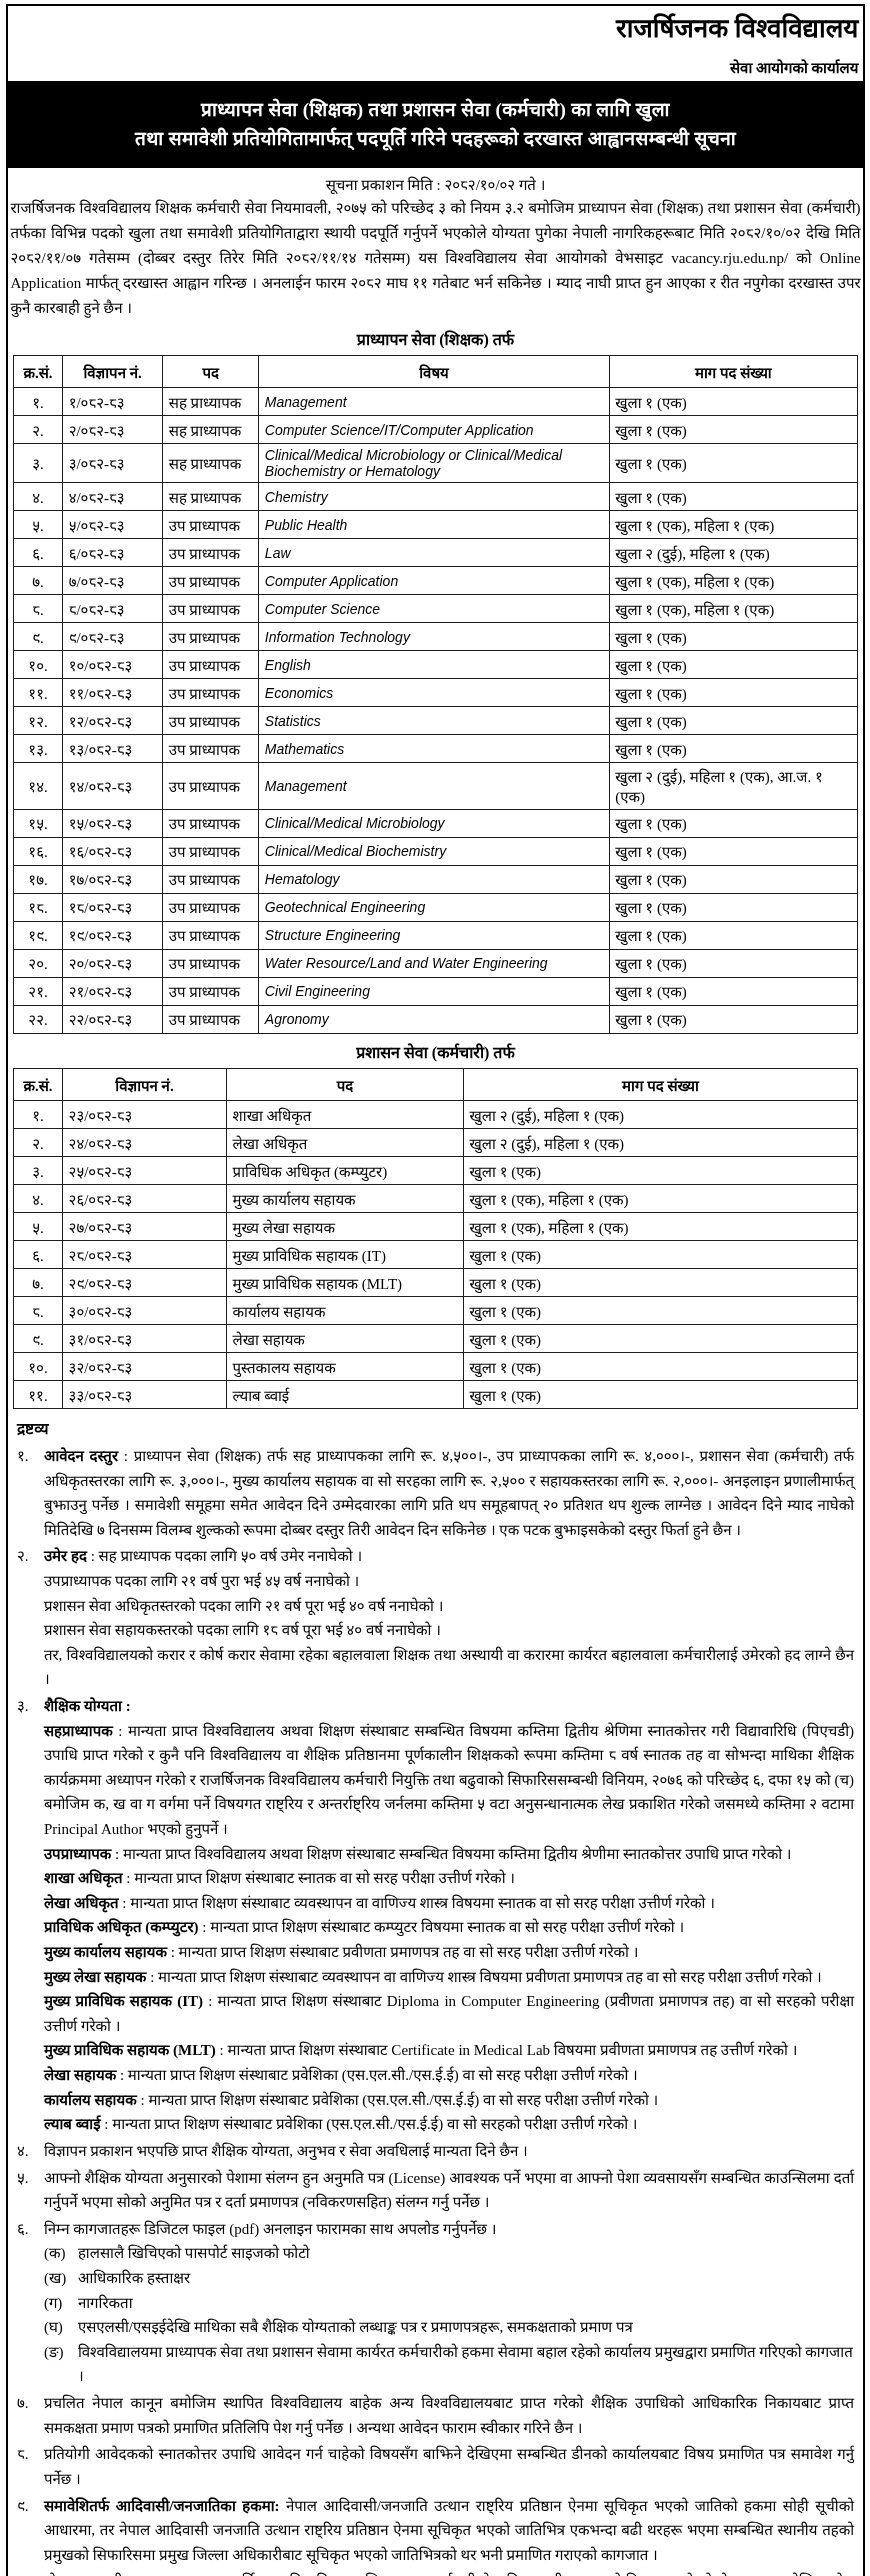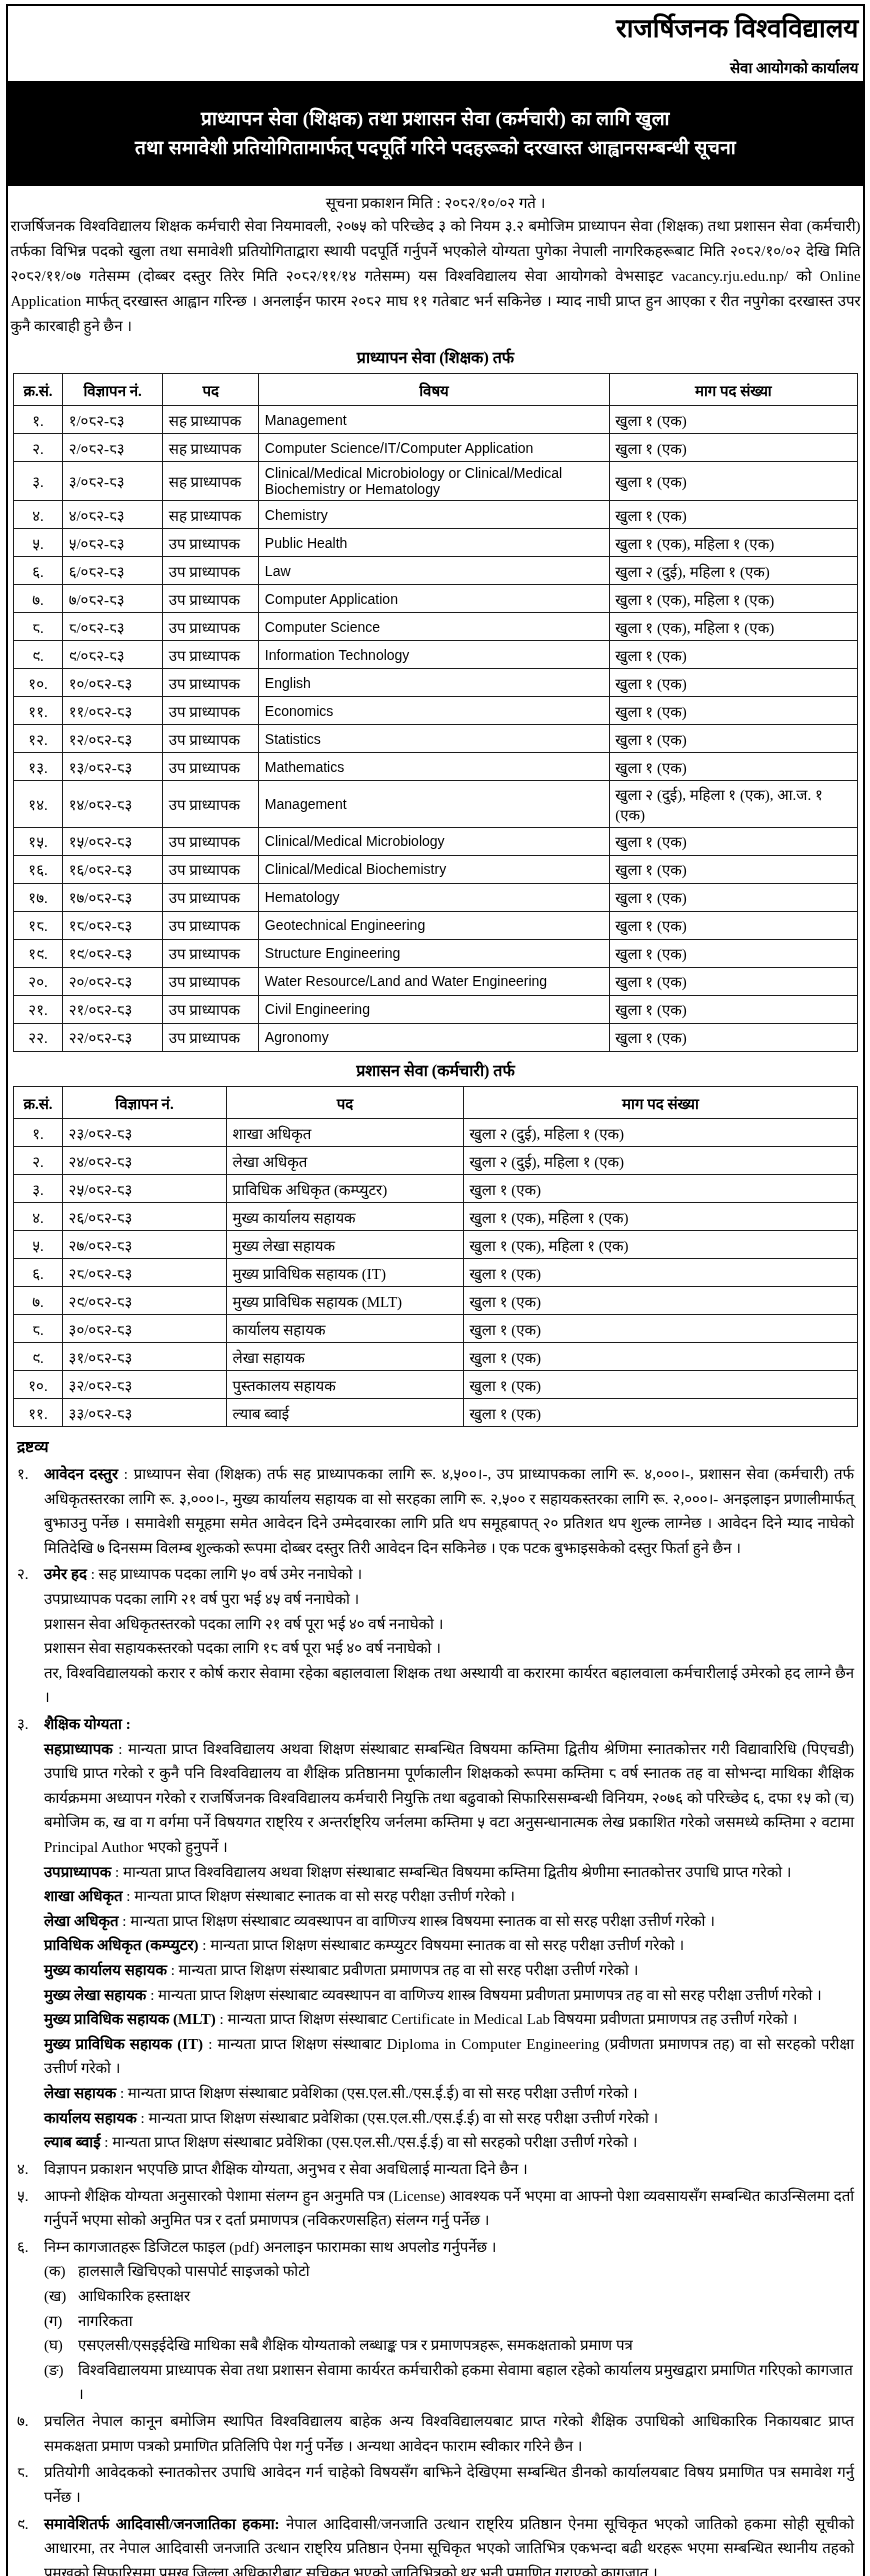--- a/index.html
+++ b/index.html
@@ -15,32 +15,32 @@
     border: 2.8px solid #000;
     border-bottom: 6.4px solid #000;
     padding-bottom: 8.5px;
     background: #fff;
   }
   .doc-header { text-align: right; padding: 7px 4.2px 4.2px; }
   .uni-title { font-size: 26px; font-weight: bold; line-height: 1.25; }
   .office-name { font-size: 15px; font-weight: bold; margin-top: 11px; }
   .banner {
     background: #000; color: #fff;
-    text-align: center; padding: 23px 7px;
+    text-align: center; padding: 14px 7px;
   }
   .banner-line { font-size: 19px; font-weight: bold; line-height: 1.55; letter-spacing: 0.4px; }
   .date-line { text-align: center; font-size: 15px; margin: 6.4px 0 2.1px; }
   .intro { padding: 0 2px; font-size: 15px; line-height: 1.66; text-align: justify; }
   .section-title { text-align: center; font-weight: bold; font-size: 16px; margin: 7px 0 5.6px; }
   table { border-collapse: collapse; margin: 0 auto 2.8px; width: 845px; table-layout: fixed; }
   th, td { border: 1.4px solid #1c1c1c; font-size: 15px; padding: 2.8px 5.6px; vertical-align: middle; }
   th { font-weight: bold; text-align: center; padding: 5.6px 4.2px; }
   td { height: 28px; }
   td.center { text-align: center; }
-  td.latin { font-family: "Liberation Sans", "DejaVu Sans", sans-serif; font-size: 14px; }
+  td.latin { font-family: "Liberation Sans", "DejaVu Sans", sans-serif; font-size: 14px; font-style: italic; }
   .notes { padding: 4.2px 8.5px 0; font-size: 15px; line-height: 1.64; }
   .notes-heading { font-weight: bold; font-size: 15.5px; margin-bottom: 1.4px; }
   .note-item { display: flex; align-items: flex-start; margin-top: 2.1px; }
   .note-num { flex: none; width: 27px; }
   .note-body { flex: 1; min-width: 0; }
   .note-block { text-align: justify; }
   .note-block.sub { display: flex; text-align: left; }
   .note-block.sub .blk-marker { flex: none; width: 34px; }
   .note-block.sub .blk-text { flex: 1; }
   .blk-label { font-weight: bold; }
@@ -351,22 +351,22 @@
           <div class="note-num">३.</div>
           <div class="note-body">
             <div class="note-block"><b class="blk-label">शैक्षिक योग्यता :</b><span class="blk-text"></span></div>
             <div class="note-block"><b class="blk-label">सहप्राध्यापक</b><span class="blk-text"> : मान्यता प्राप्त विश्वविद्यालय अथवा शिक्षण संस्थाबाट सम्बन्धित विषयमा कम्तिमा द्वितीय श्रेणिमा स्नातकोत्तर गरी विद्यावारिधि (पिएचडी) उपाधि प्राप्त गरेको र कुनै पनि विश्वविद्यालय वा शैक्षिक प्रतिष्ठानमा पूर्णकालीन शिक्षकको रूपमा कम्तिमा ८ वर्ष स्नातक तह वा सोभन्दा माथिका शैक्षिक कार्यक्रममा अध्यापन गरेको र राजर्षिजनक विश्वविद्यालय कर्मचारी नियुक्ति तथा बढुवाको सिफारिससम्बन्धी विनियम, २०७६ को परिच्छेद ६, दफा १५ को (च) बमोजिम क, ख वा ग वर्गमा पर्ने विषयगत राष्ट्रिय र अन्तर्राष्ट्रिय जर्नलमा कम्तिमा ५ वटा अनुसन्धानात्मक लेख प्रकाशित गरेको जसमध्ये कम्तिमा २ वटामा Principal Author भएको हुनुपर्ने ।</span></div>
             <div class="note-block"><b class="blk-label">उपप्राध्यापक</b><span class="blk-text"> : मान्यता प्राप्त विश्वविद्यालय अथवा शिक्षण संस्थाबाट सम्बन्धित विषयमा कम्तिमा द्वितीय श्रेणीमा स्नातकोत्तर उपाधि प्राप्त गरेको ।</span></div>
             <div class="note-block"><b class="blk-label">शाखा अधिकृत</b><span class="blk-text"> : मान्यता प्राप्त शिक्षण संस्थाबाट स्नातक वा सो सरह परीक्षा उत्तीर्ण गरेको ।</span></div>
             <div class="note-block"><b class="blk-label">लेखा अधिकृत</b><span class="blk-text"> : मान्यता प्राप्त शिक्षण संस्थाबाट व्यवस्थापन वा वाणिज्य शास्त्र विषयमा स्नातक वा सो सरह परीक्षा उत्तीर्ण गरेको ।</span></div>
             <div class="note-block"><b class="blk-label">प्राविधिक अधिकृत (कम्प्युटर)</b><span class="blk-text"> : मान्यता प्राप्त शिक्षण संस्थाबाट कम्प्युटर विषयमा स्नातक वा सो सरह परीक्षा उत्तीर्ण गरेको ।</span></div>
             <div class="note-block"><b class="blk-label">मुख्य कार्यालय सहायक</b><span class="blk-text"> : मान्यता प्राप्त शिक्षण संस्थाबाट प्रवीणता प्रमाणपत्र तह वा सो सरह परीक्षा उत्तीर्ण गरेको ।</span></div>
             <div class="note-block"><b class="blk-label">मुख्य लेखा सहायक</b><span class="blk-text"> : मान्यता प्राप्त शिक्षण संस्थाबाट व्यवस्थापन वा वाणिज्य शास्त्र विषयमा प्रवीणता प्रमाणपत्र तह वा सो सरह परीक्षा उत्तीर्ण गरेको ।</span></div>
+            <div class="note-block"><b class="blk-label">मुख्य प्राविधिक सहायक (IT)</b><span class="blk-text"> : मान्यता प्राप्त शिक्षण संस्थाबाट Diploma in Computer Engineering (प्रवीणता प्रमाणपत्र तह) वा सो सरहको परीक्षा उत्तीर्ण गरेको ।</span></div>
             <div class="note-block"><b class="blk-label">मुख्य प्राविधिक सहायक (MLT)</b><span class="blk-text"> : मान्यता प्राप्त शिक्षण संस्थाबाट Certificate in Medical Lab विषयमा प्रवीणता प्रमाणपत्र तह उत्तीर्ण गरेको ।</span></div>
-            <div class="note-block"><b class="blk-label">मुख्य प्राविधिक सहायक (IT)</b><span class="blk-text"> : मान्यता प्राप्त शिक्षण संस्थाबाट Diploma in Computer Engineering (प्रवीणता प्रमाणपत्र तह) वा सो सरहको परीक्षा उत्तीर्ण गरेको ।</span></div>
             <div class="note-block"><b class="blk-label">लेखा सहायक</b><span class="blk-text"> : मान्यता प्राप्त शिक्षण संस्थाबाट प्रवेशिका (एस.एल.सी./एस.ई.ई) वा सो सरह परीक्षा उत्तीर्ण गरेको ।</span></div>
             <div class="note-block"><b class="blk-label">कार्यालय सहायक</b><span class="blk-text"> : मान्यता प्राप्त शिक्षण संस्थाबाट प्रवेशिका (एस.एल.सी./एस.ई.ई) वा सो सरह परीक्षा उत्तीर्ण गरेको ।</span></div>
             <div class="note-block"><b class="blk-label">ल्याब ब्वाई</b><span class="blk-text"> : मान्यता प्राप्त शिक्षण संस्थाबाट प्रवेशिका (एस.एल.सी./एस.ई.ई) वा सो सरहको परीक्षा उत्तीर्ण गरेको ।</span></div>
           </div>
         </div>
         <div class="note-item">
           <div class="note-num">४.</div>
           <div class="note-body">
             <div class="note-block"><span class="blk-text">विज्ञापन प्रकाशन भएपछि प्राप्त शैक्षिक योग्यता, अनुभव र सेवा अवधिलाई मान्यता दिने छैन ।</span></div>
           </div>

